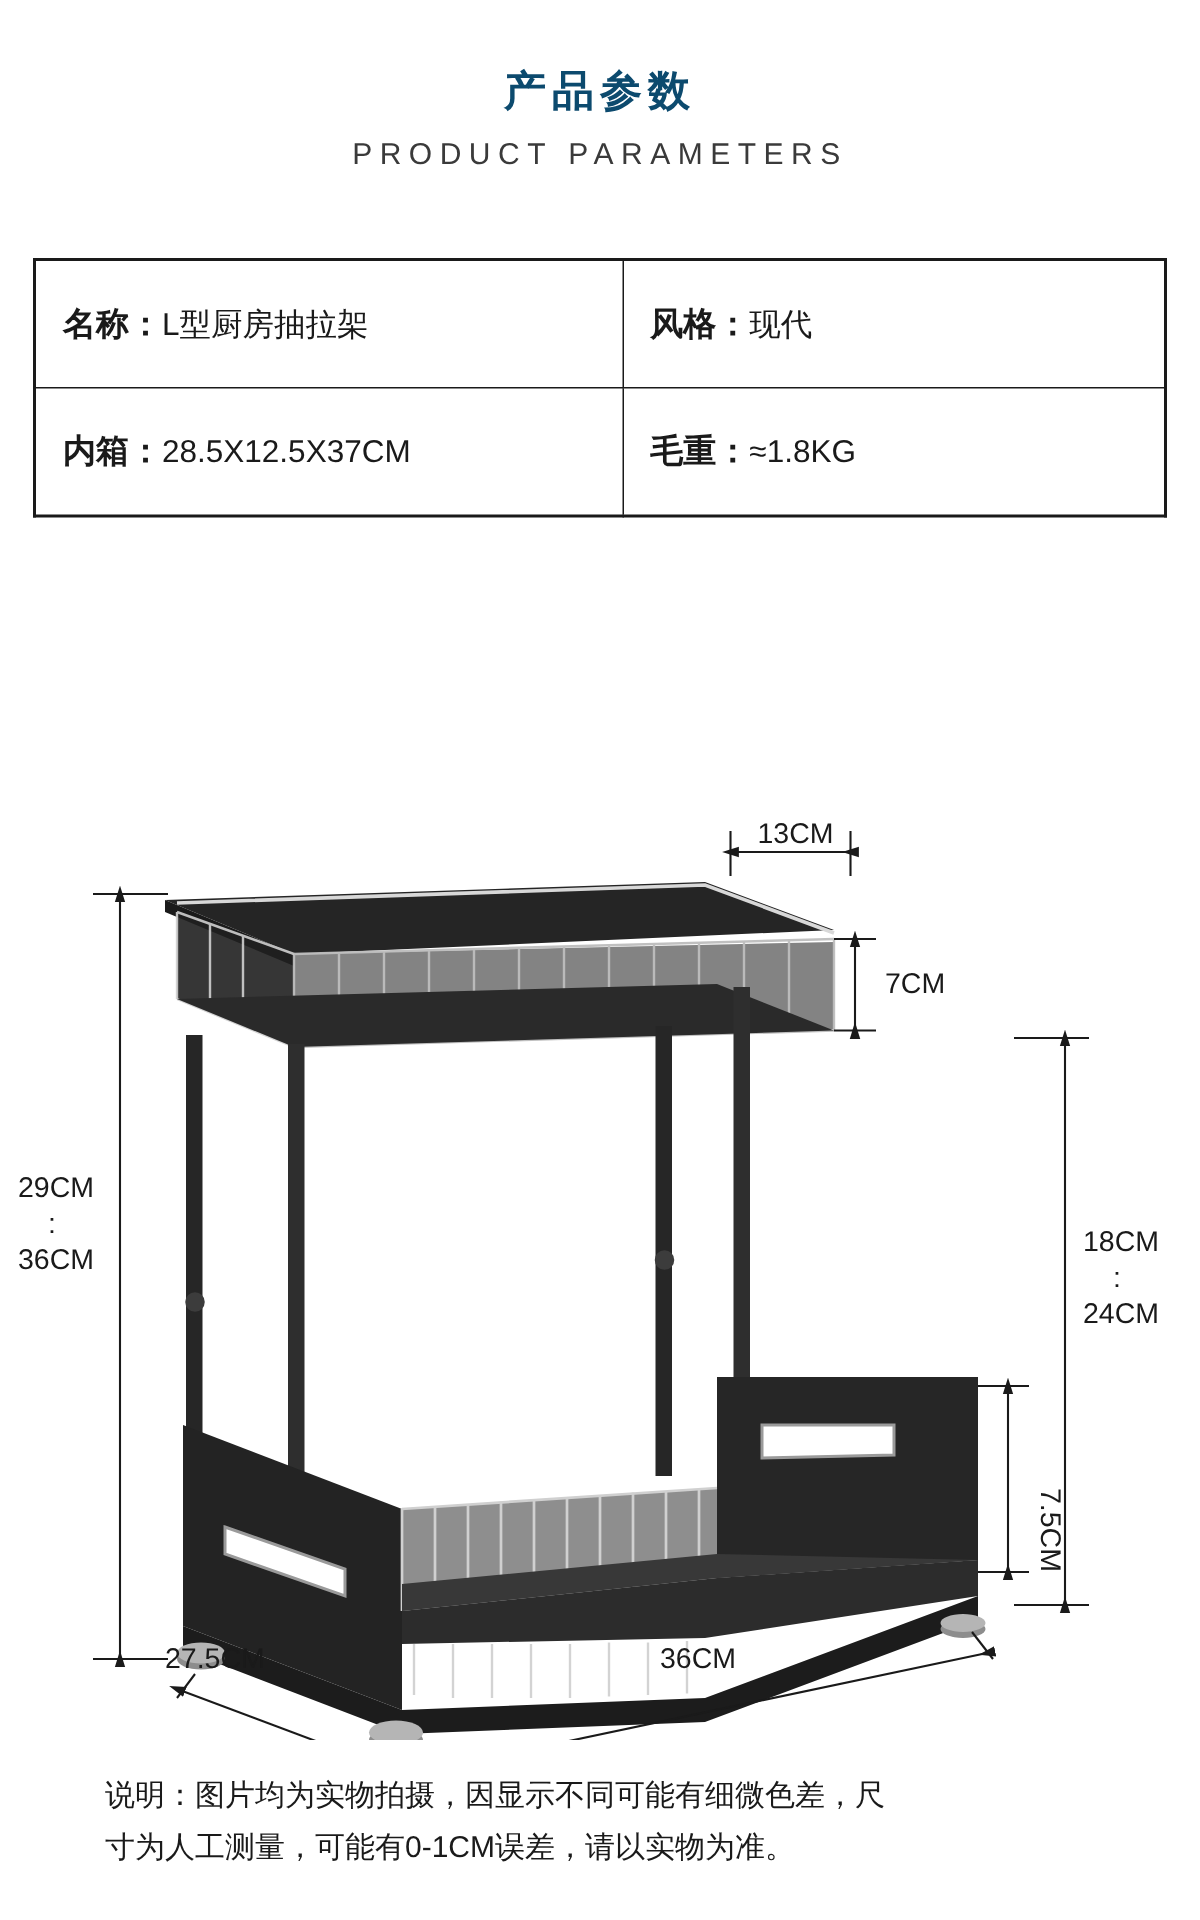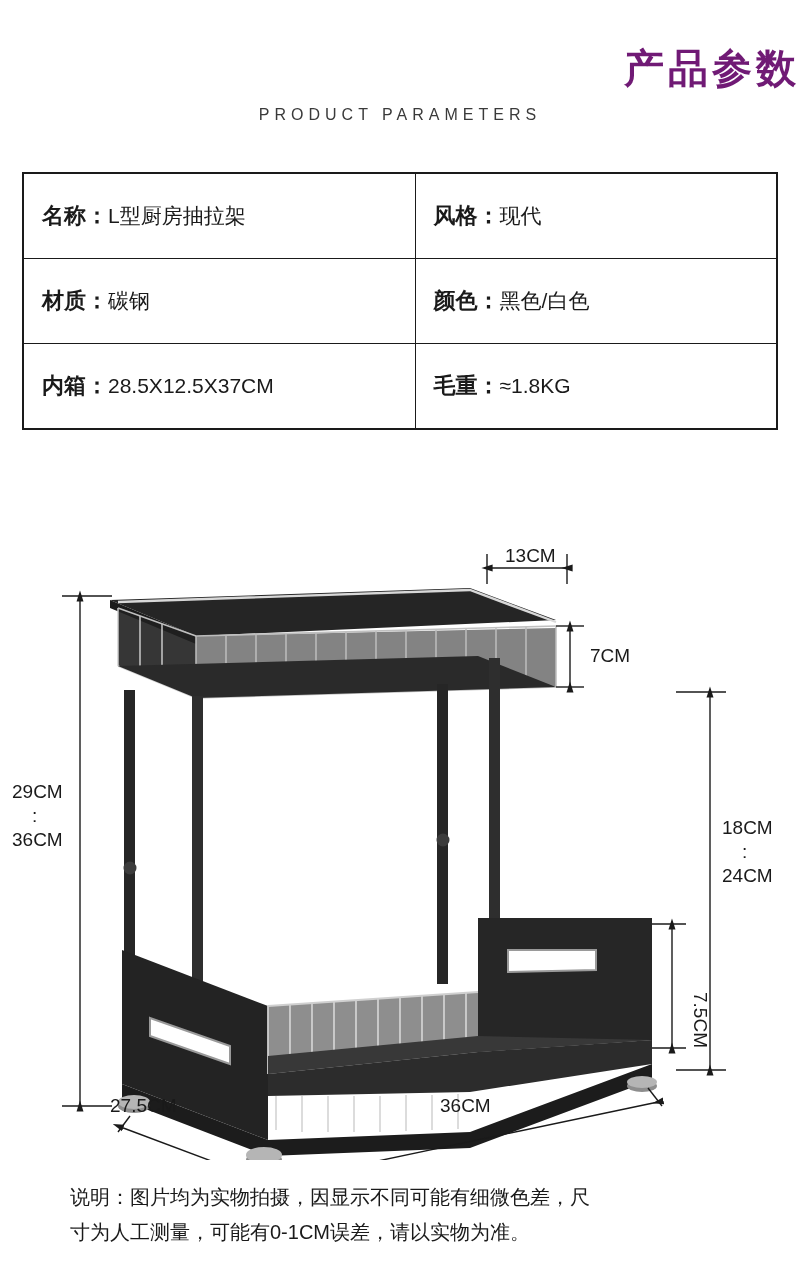--- a/index.html
+++ b/index.html
@@ -20,30 +20,29 @@
     height: 1280px;
     position: relative;
   }
 
   
   .header {
     text-align: center;
     padding-top: 44px;
   }
   .title-cn {
-    font-size: 40px;
+    font-size: 28px;
     font-weight: bold;
     letter-spacing: 4px;
-    color: #701a75;
+    color: #0c4a6e;
     line-height: 1.2;
-    text-align: right;
   }
   .title-en {
     margin-top: 14px;
-    font-size: 16px;
+    font-size: 20px;
     letter-spacing: 5px;
     color: #3a3a3a;
     font-weight: 400;
   }
 
   
   .spec-table {
     position: absolute;
     left: 22px;
     top: 172px;
@@ -113,28 +112,20 @@
         <col class="col-a">
         <col class="col-b">
       </colgroup>
     <tbody>
       <tr>
         <td class="label-cell">
           <span class="lbl">名称：</span><span class="val">L型厨房抽拉架</span>
         </td>
         <td class="label-cell">
           <span class="lbl">风格：</span><span class="val">现代</span>
-        </td>
-      </tr>
-      <tr>
-        <td class="label-cell">
-          <span class="lbl">材质：</span><span class="val">碳钢</span>
-        </td>
-        <td class="label-cell">
-          <span class="lbl">颜色：</span><span class="val">黑色/白色</span>
         </td>
       </tr>
       <tr>
         <td class="label-cell">
           <span class="lbl">内箱：</span><span class="val">28.5X12.5X37CM</span>
         </td>
         <td class="label-cell">
           <span class="lbl">毛重：</span><span class="val">≈1.8KG</span>
         </td>
       </tr>

